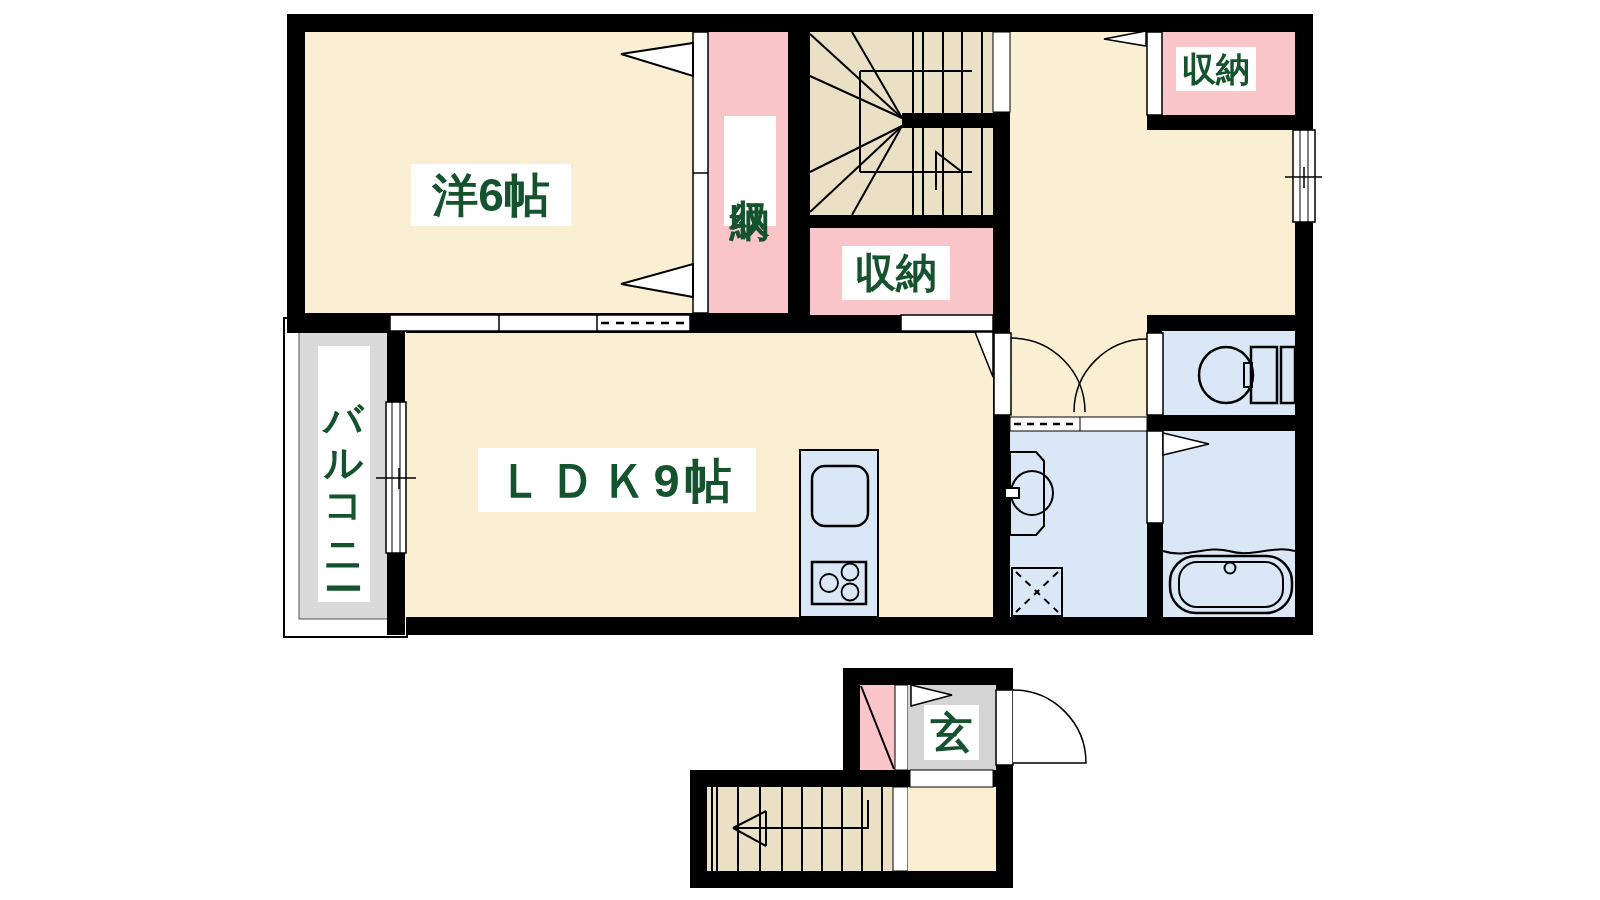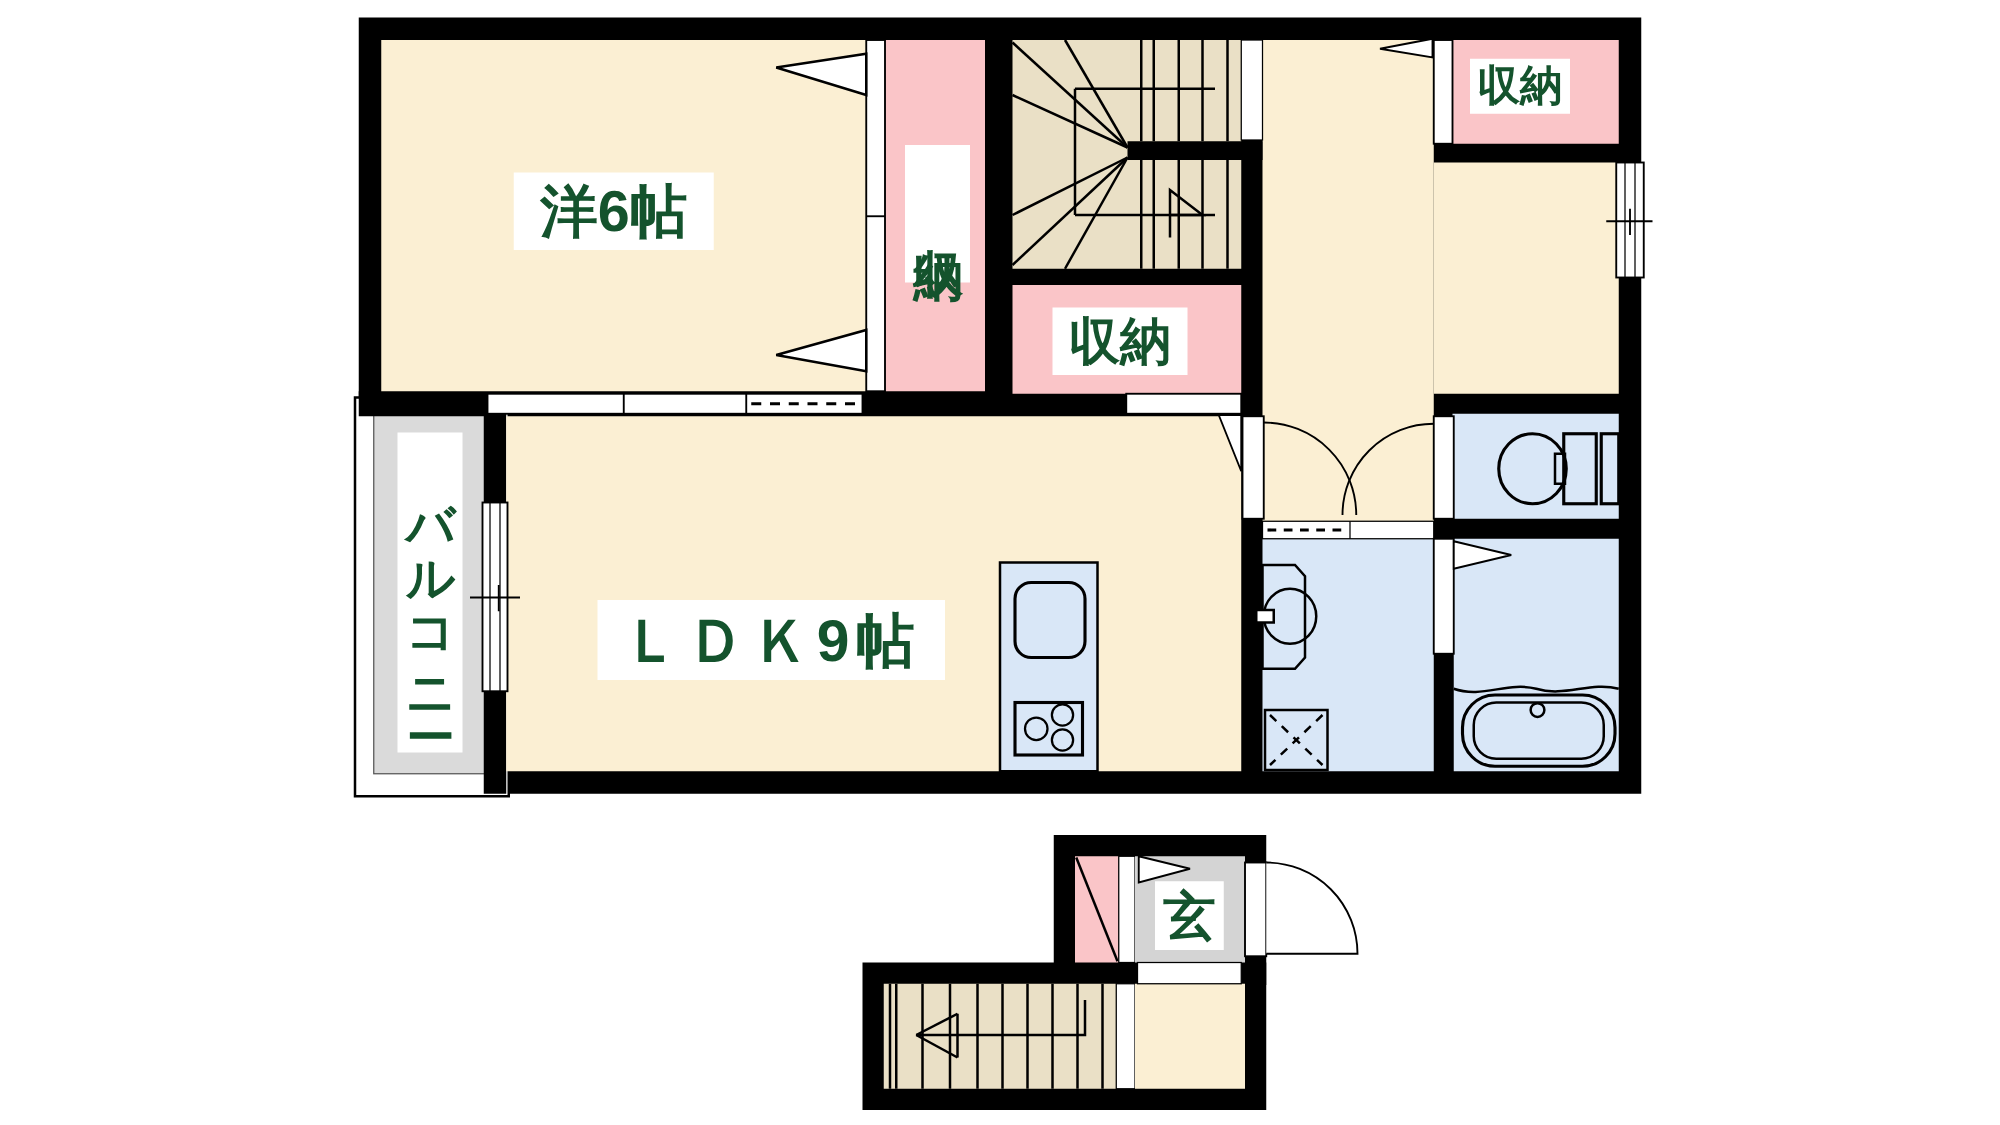--- a/index.html
+++ b/index.html
@@ -3,22 +3,22 @@
 <meta charset="utf-8">
 <style>
   html,body{margin:0;padding:0;background:#ffffff;}
   #stage{position:relative;width:1600px;height:900px;background:#fff;overflow:hidden;
          font-family:"Liberation Sans","DejaVu Sans",sans-serif;}
   #plan-svg{position:absolute;left:0;top:0;}
   .room-label{position:absolute;background:#ffffff;color:#14532d;font-weight:bold;
               display:flex;align-items:center;justify-content:center;line-height:1;
               white-space:nowrap;}
   .vertical{writing-mode:vertical-rl;text-orientation:upright;letter-spacing:4px;}
-  .lbl-yojo{left:411px;top:138px;width:160px;height:62px;font-size:46px;}
-  .lbl-ldk{left:478px;top:448px;width:278px;height:64px;font-size:47px;letter-spacing:5px;margin-top:32px;}
+  .lbl-yojo{left:411px;top:164px;width:160px;height:62px;font-size:46px;}
+  .lbl-ldk{left:478px;top:448px;width:278px;height:64px;font-size:47px;letter-spacing:5px;}
   .lbl-closet-west{left:724px;top:116px;width:52px;height:110px;font-size:40px;}
   .lbl-closet-center{left:842px;top:246px;width:108px;height:54px;font-size:41px;}
   .lbl-closet-ne{left:1176px;top:47px;width:80px;height:44px;font-size:34px;}
   .lbl-balcony{left:318px;top:346px;width:52px;height:256px;font-size:39px;}
   .lbl-genkan{left:924px;top:705px;width:55px;height:55px;font-size:42px;}
 </style>
 </head>
 <body>
 
 <div id="stage">

